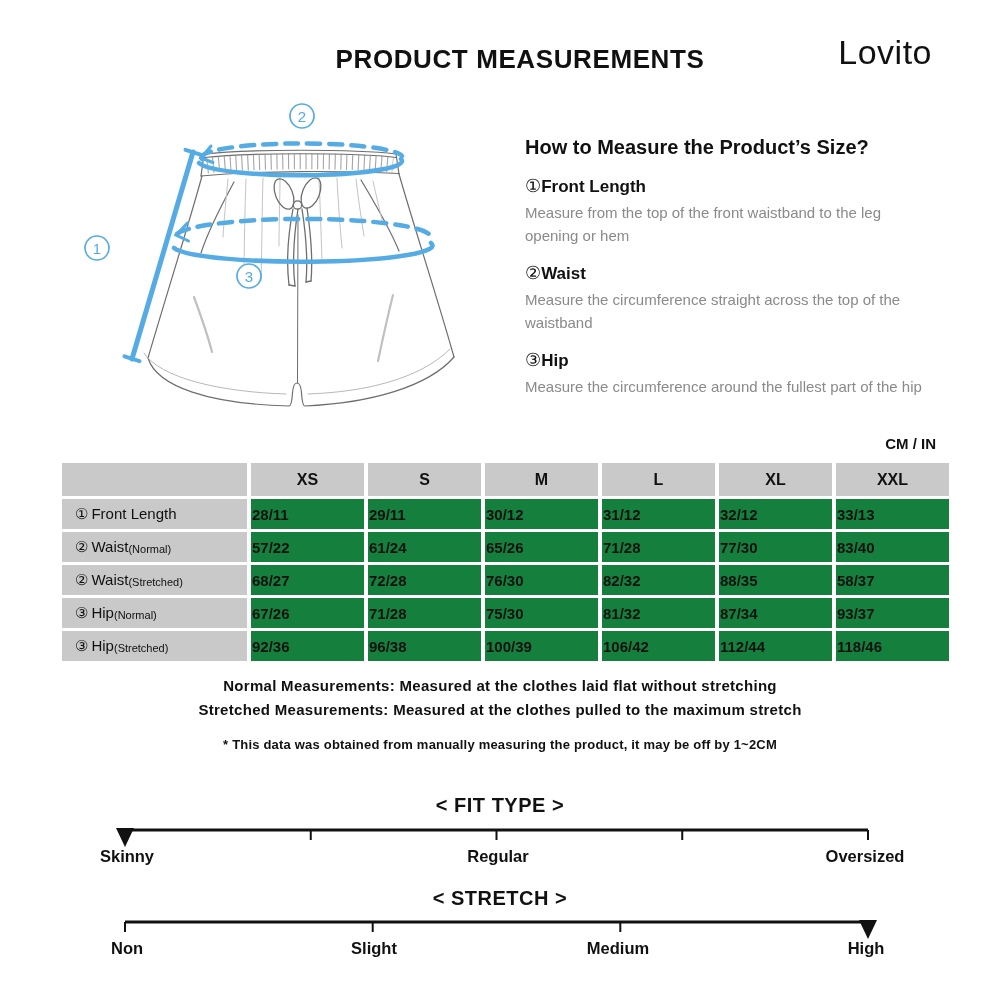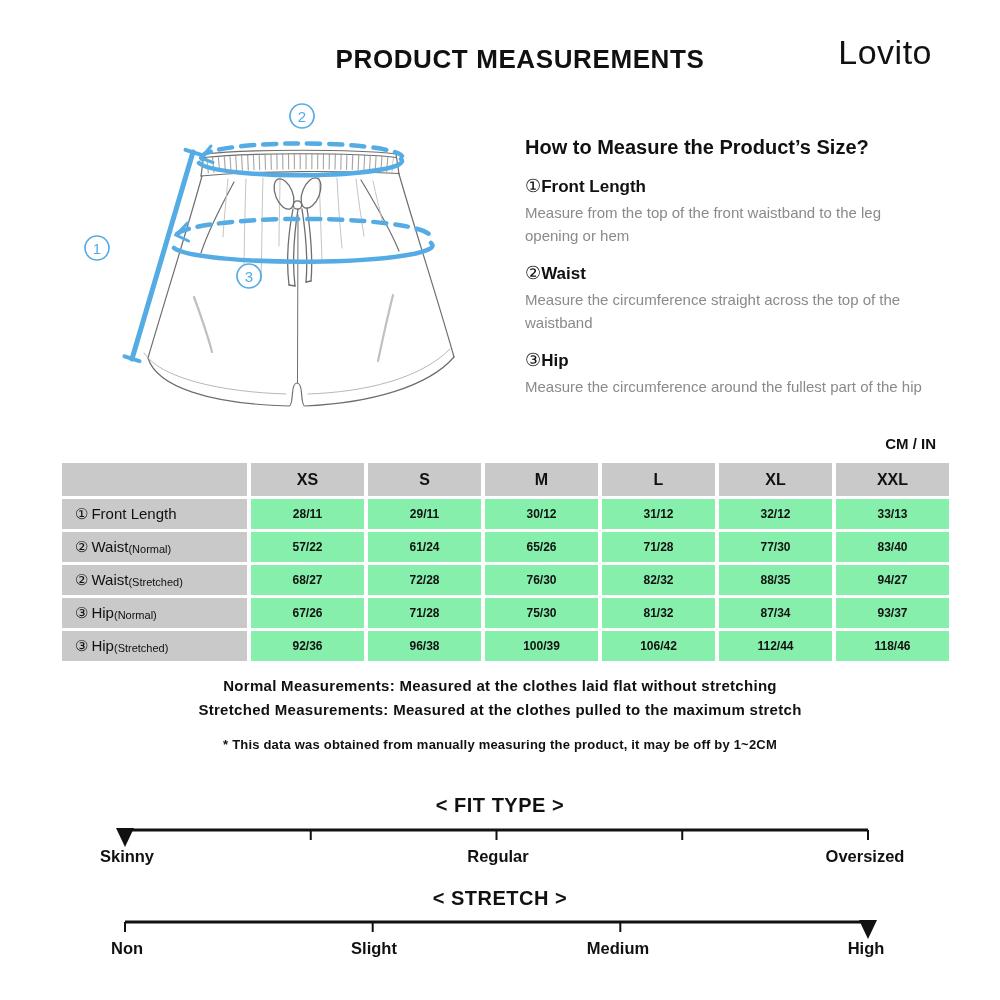--- a/index.html
+++ b/index.html
@@ -16,21 +16,21 @@
   .howto-heading{font-size:20px;font-weight:700;line-height:26px;}
   .item-label{font-size:17px;font-weight:700;line-height:29px;margin-top:12px;}
   .item-label .cnum{font-size:18px;font-weight:400;}
   .item-desc{font-size:15px;color:#8a8a8a;line-height:23px;width:398px;margin-bottom:3px;}
 
   .unit{position:absolute;top:435px;right:64px;font-size:15px;font-weight:700;}
 
   table.meas{position:absolute;left:58px;top:460px;border-collapse:separate;border-spacing:4px 3px;}
   table.meas th{background:#c9c9c9;font-weight:700;font-size:16px;height:31px;text-align:center;}
   table.meas th.corner{width:183px;}
-  table.meas td{background:#86efac;font-weight:700;font-size:12px;height:28px;width:111px;text-align:center;}
+  table.meas td{background:#15803d;font-weight:700;font-size:15px;height:28px;width:111px;}
   table.meas td.rowlabel{background:#c9c9c9;font-weight:400;text-align:left;padding-left:13px;font-size:15px;width:170px;}
   td.rowlabel .cnum{font-size:15px;margin-right:3px;}
   td.rowlabel .sub{font-size:11px;position:relative;top:1px;}
 
   .note{position:absolute;left:0;width:1000px;text-align:center;font-size:15px;font-weight:700;letter-spacing:.3px;}
   .note1{top:677px;}
   .note2{top:701px;}
   .disclaimer{position:absolute;left:0;top:737px;width:1000px;text-align:center;
               font-size:13px;font-weight:600;letter-spacing:.2px;}
 
@@ -170,21 +170,21 @@
       <td>77/30</td>
       <td>83/40</td>
     </tr>
     <tr>
       <td class="rowlabel"><span class="cnum">②</span><span>Waist</span><span class="sub">(Stretched)</span></td>
       <td>68/27</td>
       <td>72/28</td>
       <td>76/30</td>
       <td>82/32</td>
       <td>88/35</td>
-      <td>94/27</td>
+      <td>58/37</td>
     </tr>
     <tr>
       <td class="rowlabel"><span class="cnum">③</span><span>Hip</span><span class="sub">(Normal)</span></td>
       <td>67/26</td>
       <td>71/28</td>
       <td>75/30</td>
       <td>81/32</td>
       <td>87/34</td>
       <td>93/37</td>
     </tr>

